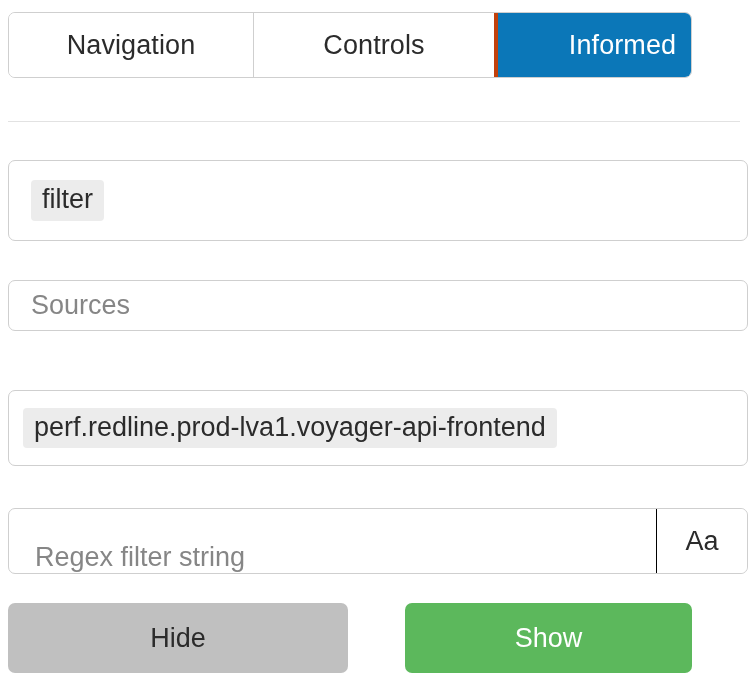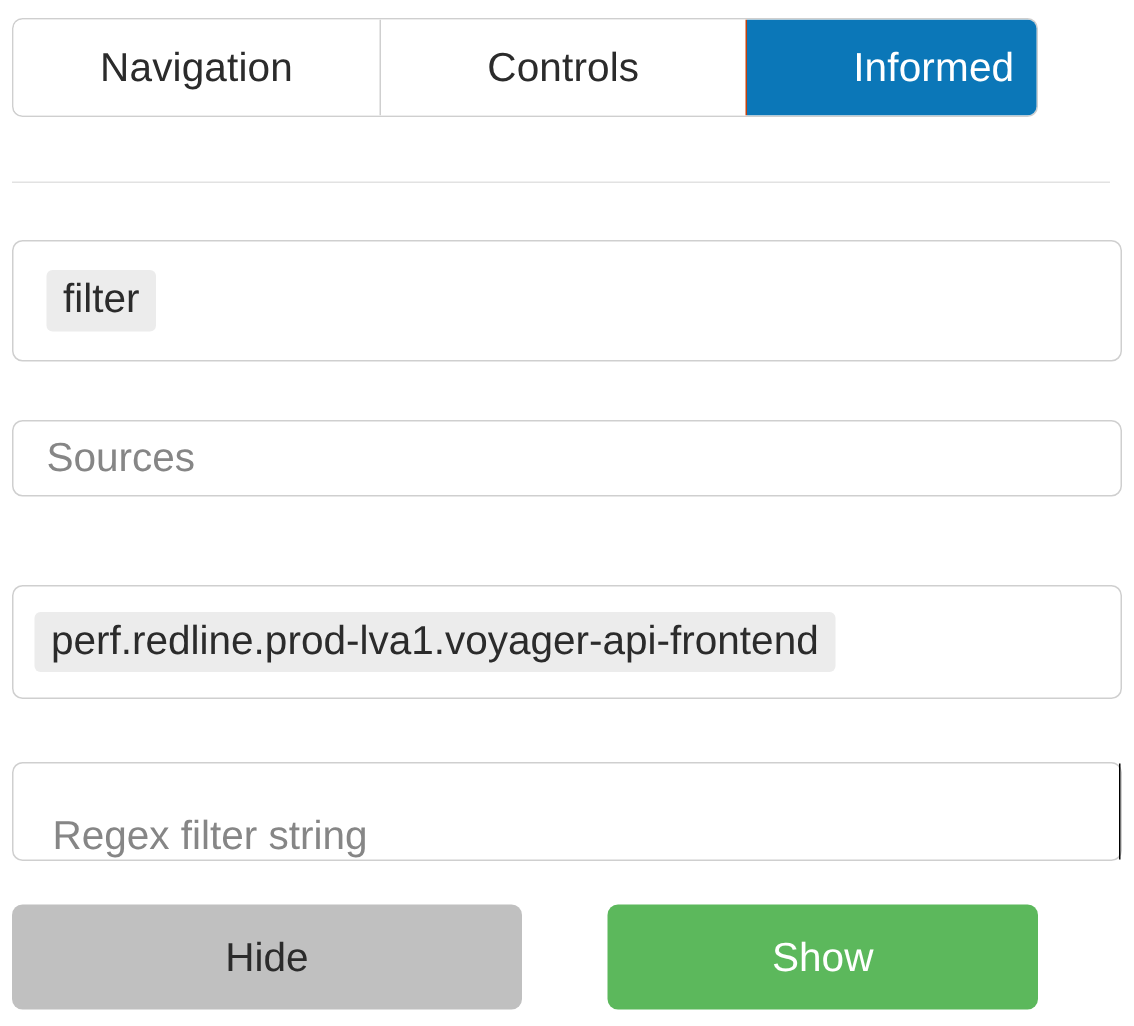--- a/index.html
+++ b/index.html
@@ -37,21 +37,21 @@
     justify-content: center;
     font-size: 27px;
     color: #2b2b2b;
     background: #ffffff;
     box-sizing: border-box;
     cursor: pointer;
     user-select: none;
     letter-spacing: 0.1px;
   }
   .tab.nav  { width: 245px; border-right: 1px solid #cfcfcf; }
-  .tab.ctrl { width: 244px; border-right: 1px solid #c2410c; }
+  .tab.ctrl { width: 244px; border-right: 4px solid #c2410c; }
   .tab.info { width: 249px; align-items: center; }
   .tab.active {
     background: #0b77b8;
     color: #ffffff;
   }
 
   
   .divider {
     position: absolute;
     left: 8px;
@@ -173,20 +173,23 @@
 </div>
 
 <div class="field metric">
   <span class="chip">perf.redline.prod-lva1.voyager-api-frontend</span>
 </div>
 
 <div class="field regexwrap">
   <div class="regex-input">
     <span class="placeholder">Regex filter string</span>
   </div>
+  <div class="aa-button">
+    <span>Aa</span>
+  </div>
 </div>
 
 <div class="btn hide">
   <span>Hide</span>
 </div>
 <div class="btn show">
   <span>Show</span>
 </div>
 
 </body></html>

